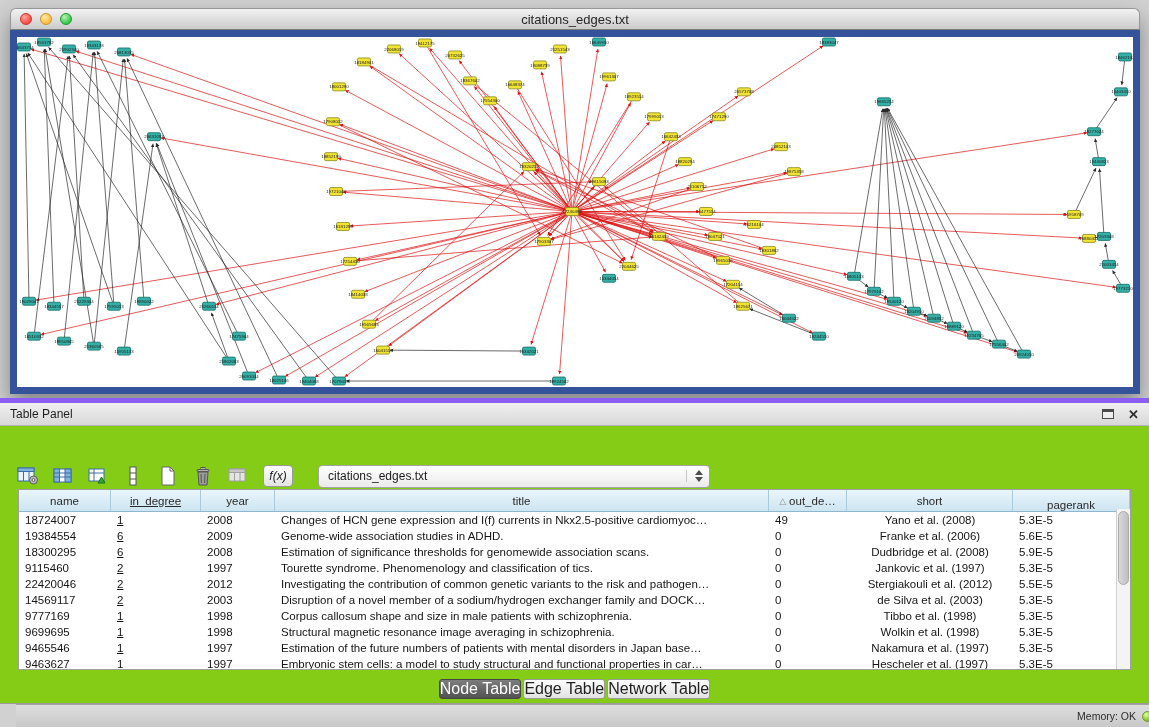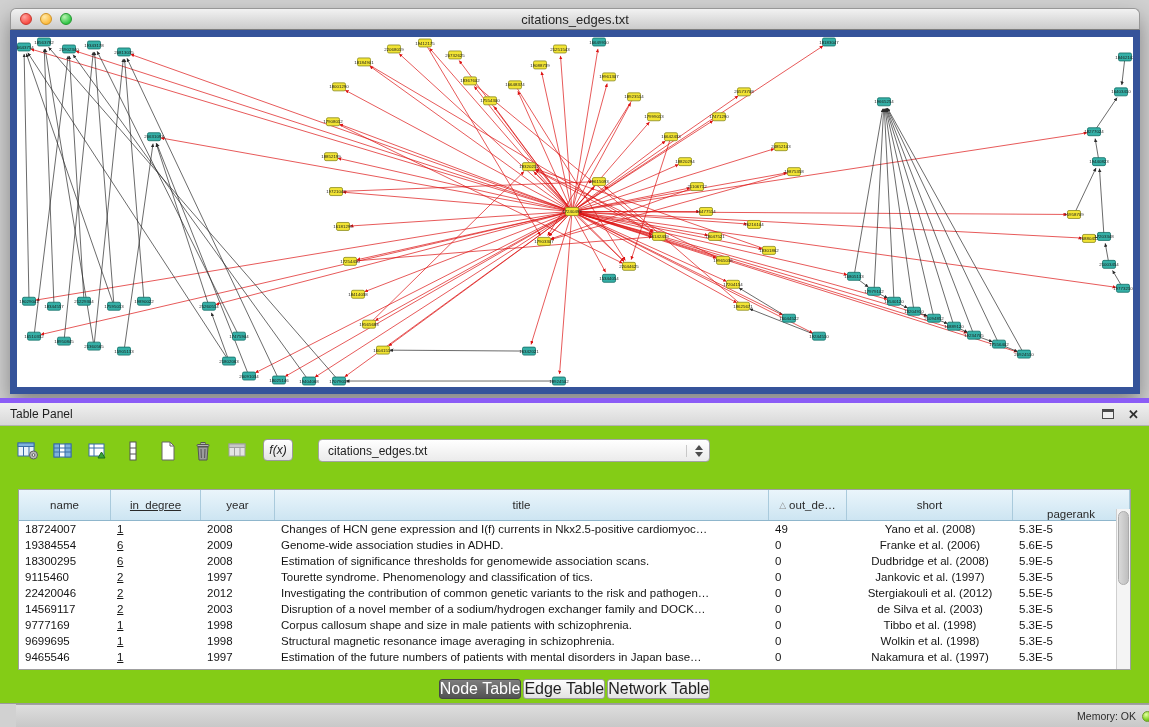--- a/index.html
+++ b/index.html
@@ -27,35 +27,35 @@
   .table-panel { position:absolute; left:0; top:398px; width:1149px; height:306px;
                  background:#84cc16; border-top:5px solid #8b5cf6; border-bottom:1px solid #9b9b9b; }
   .panel-header { height:23px; background:linear-gradient(#f0f0f0,#d8d8d8);
                   border-bottom:1px solid #b3b3b3; display:flex; align-items:center;
                   padding:0 10px; font-size:12px; color:#1e1e1e; }
   .panel-header .spacer { flex:1; }
   .float-icon { width:12px; height:10px; border:1px solid #4a4a4a; position:relative; margin-right:14px; background:#efefef; }
   .float-icon::before { content:''; position:absolute; left:0; top:0; right:0; height:2px; background:#4a4a4a; }
   .close-icon { font-size:13px; font-weight:bold; color:#2e2e2e; line-height:1; cursor:default; }
 
-  .toolbar { position:absolute; left:16px; top:36px; height:34px; display:flex; align-items:flex-start; gap:11px; }
+  .toolbar { position:absolute; left:16px; top:56px; height:34px; display:flex; align-items:center; gap:11px; }
   .tbtn { width:24px; height:24px; display:flex; align-items:center; justify-content:center; }
   .fx-button { width:30px; height:22px; border:1px solid #9a9a9a; border-radius:4px;
                background:linear-gradient(#fff,#e3e3e3); font-size:12px; font-style:italic;
                display:flex; align-items:center; justify-content:center; color:#222; margin-left:2px; }
   .net-select { margin-left:14px; width:392px; height:23px; background:linear-gradient(#ffffff,#ebebeb);
                 border:1px solid #a3a3a3; border-radius:4px; display:flex; align-items:center;
                 padding:0 6px 0 9px; font-size:12px; color:#1c1c1c; }
   .stepper { margin-left:auto; display:flex; flex-direction:column; gap:2px; padding-left:8px; border-left:1px solid #c8c8c8; }
   .tri-up   { width:0; height:0; border-left:4px solid transparent; border-right:4px solid transparent; border-bottom:5px solid #4d4d4d; }
   .tri-down { width:0; height:0; border-left:4px solid transparent; border-right:4px solid transparent; border-top:5px solid #4d4d4d; }
 
   .table-wrap { position:absolute; left:18px; top:86px; width:1113px; height:181px;
                 background:#fff; border:1px solid #9f9f9f; overflow:hidden; }
-  .thead { display:flex; height:31px; background:linear-gradient(#eaf5fb,#cde5f2);
+  .thead { display:flex; height:22px; background:linear-gradient(#eaf5fb,#cde5f2);
            border-bottom:1px solid #8fb6cc; font-size:11.5px; color:#2a2a2a; }
   .th { border-right:1px solid #a9cadc; display:flex; align-items:center; justify-content:center; overflow:hidden; white-space:nowrap; }
   .sort { color:#8f8f8f; margin-right:3px; font-size:9px; }
   .row { display:flex; height:16px; font-size:11.5px; color:#141414; align-items:center; }
   .cell { overflow:hidden; white-space:nowrap; padding-left:6px; }
   .cell.c5 { text-align:center; padding-left:0; }
   .c0{width:92px;} .c1{width:90px;text-decoration:underline;} .c2{width:74px;} .c3{width:494px;} .c4{width:78px;} .c5{width:166px;} .c6{flex:1;align-items:flex-end;}
   .vscroll { position:absolute; right:0; top:19px; bottom:0; width:14px; background:#f4f4f4; border-left:1px solid #cfcfcf; }
   .vthumb { position:absolute; left:1px; right:1px; top:2px; height:74px; border-radius:6px;
             background:linear-gradient(90deg,#d9d9d9,#bfbfbf); border:1px solid #ababab; }
@@ -768,20 +768,21 @@
           <div class="cell c2">1997</div>
           <div class="cell c3">Estimation of the future numbers of patients with mental disorders in Japan base…</div>
           <div class="cell c4">0</div>
           <div class="cell c5">Nakamura et al. (1997)</div>
           <div class="cell c6">5.3E-5</div>
         </div>
         <div class="row">
           <div class="cell c0">9463627</div>
           <div class="cell c1">1</div>
           <div class="cell c2">1997</div>
+          <div class="cell c3">Embryonic stem cells: a model to study structural and functional properties in car…</div>
           <div class="cell c4">0</div>
           <div class="cell c5">Hescheler et al. (1997)</div>
           <div class="cell c6">5.3E-5</div>
         </div>
       </div>
     <div class="vscroll">
       <div class="vthumb"></div>
     </div>
   </div>
 

